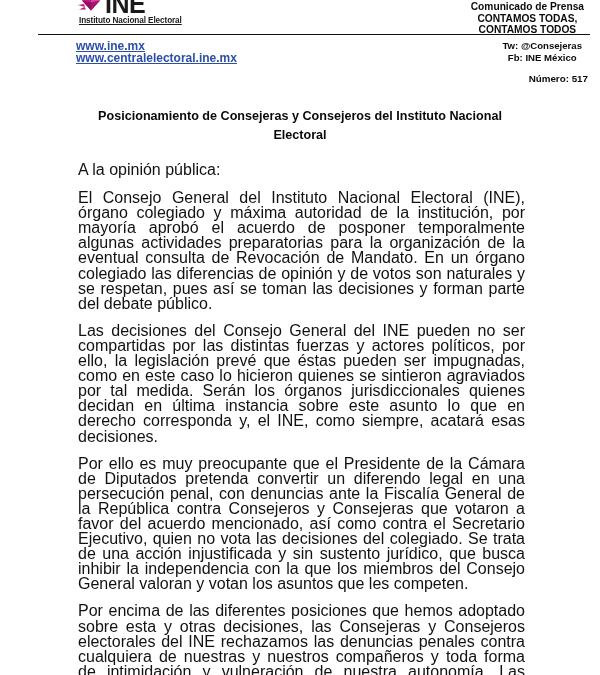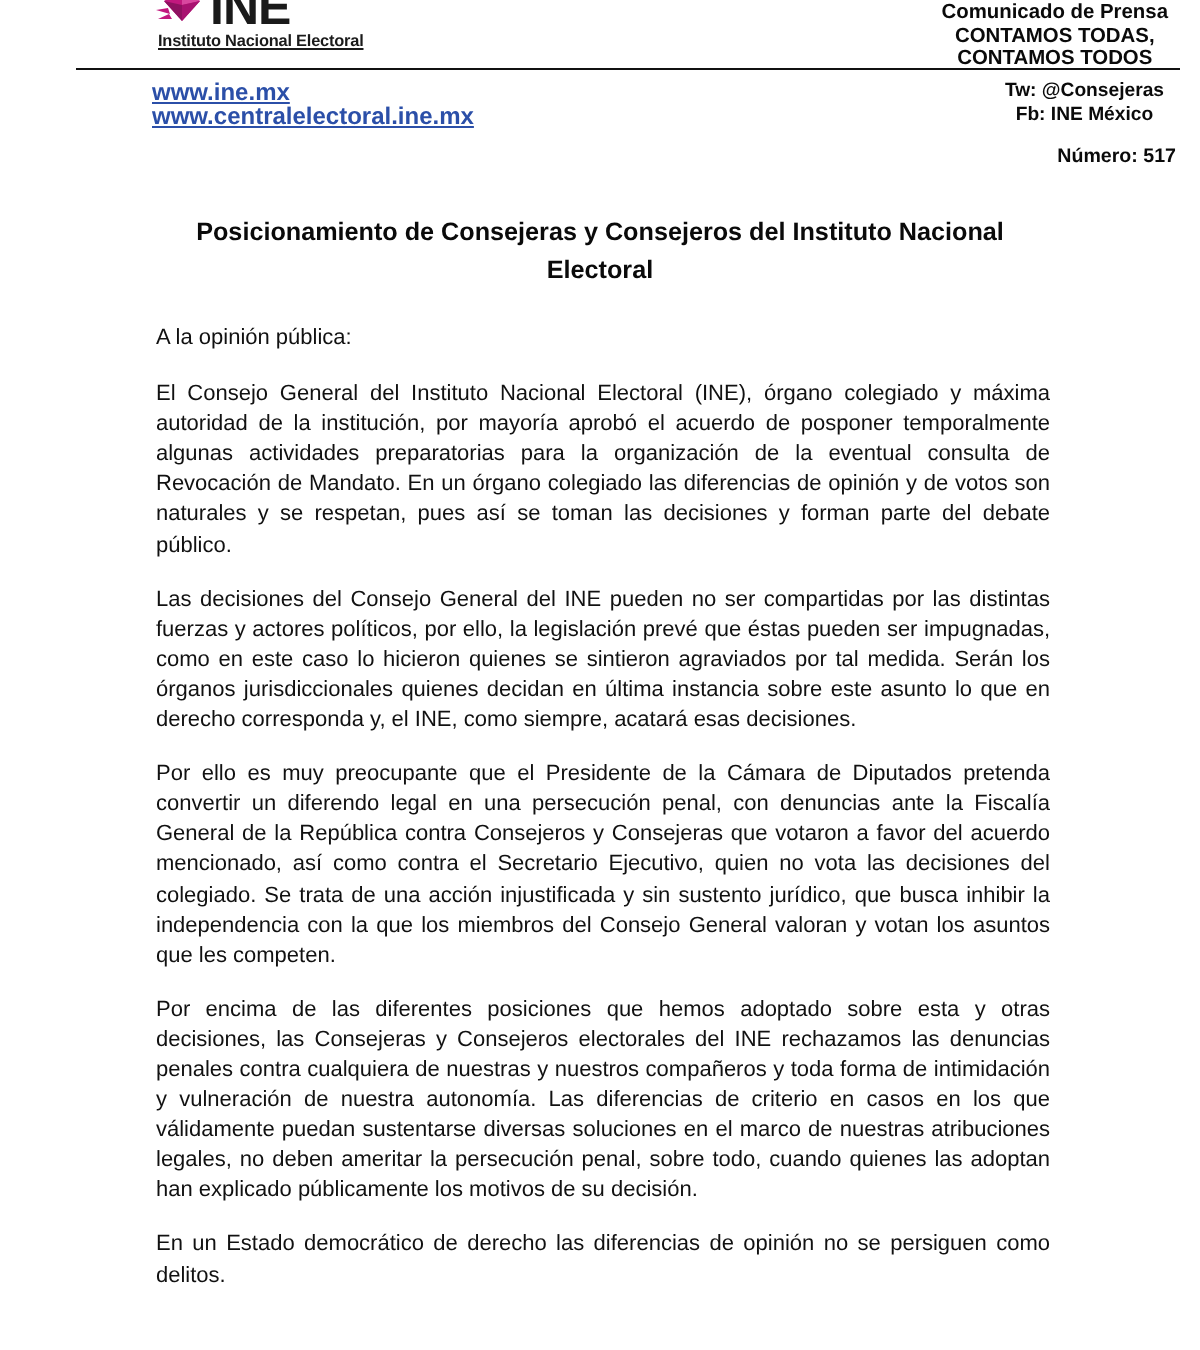--- a/index.html
+++ b/index.html
@@ -155,21 +155,21 @@
     line-height: 19px;
     color: #0a0a0a;
   }
 
   
   .body-copy {
     margin: 17px 75px 0 78px;
   }
   .para {
     font-family: "Liberation Sans", sans-serif;
-    font-size: 11px;
+    font-size: 16px;
     line-height: 15.1px;
     color: #111111;
     text-align: justify;
     margin: 4px 0 12px 0;
   }
   .para.lead {
     text-align: left;
     margin-bottom: 13px;
   }
   .para.last {

